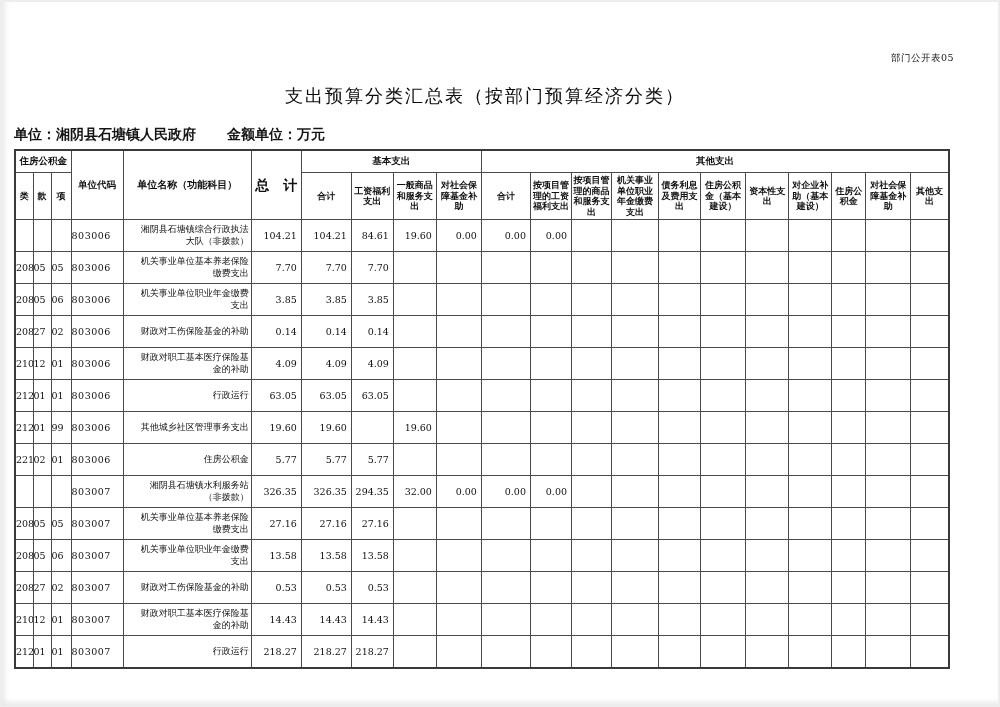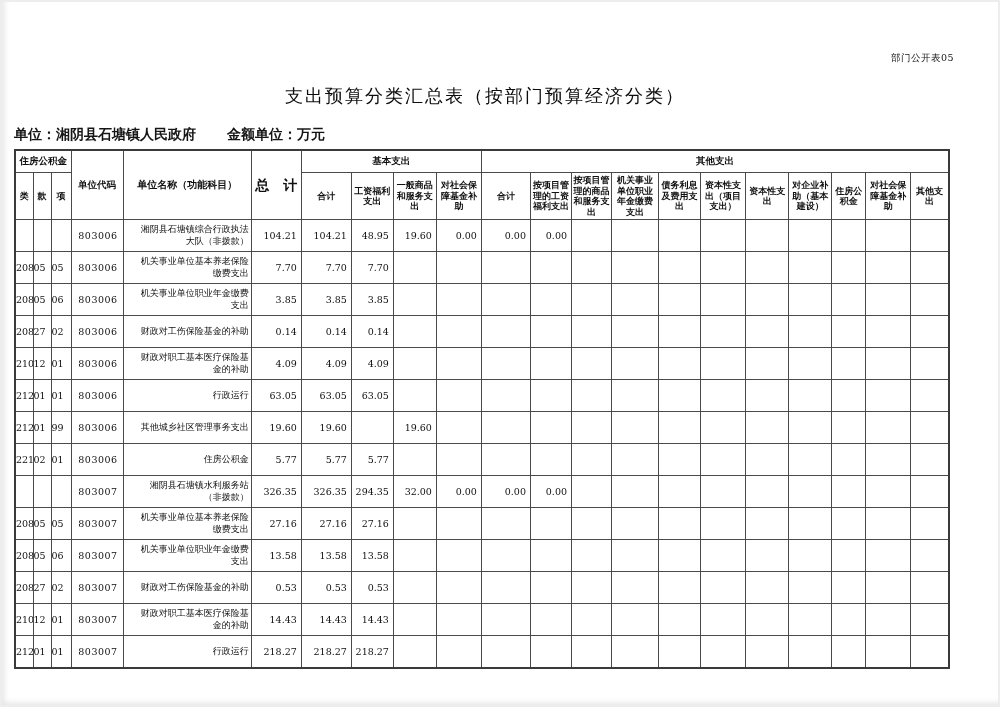--- a/index.html
+++ b/index.html
@@ -27,21 +27,21 @@
   }
   .budget th,.budget td{border:1px solid #4a4a4a;overflow:hidden;}
   .budget th{
     font-size:9px;font-weight:bold;line-height:10.5px;padding:0 1px;
     text-align:center;word-break:break-all;color:#101010;
   }
   .budget thead tr.grp th{height:21px;font-size:9.5px;}
   .budget thead tr.sub th{height:46px;}
   .budget td{height:29px;font-size:9.5px;padding:0;color:#101010;}
   td.c-center{text-align:left;}
-  td.c-code{text-align:right;padding-right:5px;letter-spacing:.5px;}
+  td.c-code{padding-right:5px;letter-spacing:.5px;}
   td.c-name{
     text-align:right;font-size:9px;line-height:11.5px;padding:1px 2px;
     text-indent:14px;word-break:break-all;
   }
   td.c-num{text-align:right;padding-right:4px;}
 </style>
 </head>
 <body>
 
 <div class="page">
@@ -94,38 +94,38 @@
         <th>项</th>
         <th>合计</th>
         <th>工资福利支出</th>
         <th>一般商品和服务支出</th>
         <th>对社会保障基金补助</th>
         <th>合计</th>
         <th>按项目管理的工资福利支出</th>
         <th>按项目管理的商品和服务支出</th>
         <th>机关事业单位职业年金缴费支出</th>
         <th>债务利息及费用支出</th>
-        <th>资本性支出（项目支出）</th>
+        <th>住房公积金（基本建设）</th>
         <th>资本性支出</th>
         <th>对企业补助（基本建设）</th>
         <th>住房公积金</th>
         <th>对社会保障基金补助</th>
         <th>其他支出</th>
       </tr>
     </thead>
     <tbody id="table-body">
         <tr>
           <td class="c-center"></td>
           <td class="c-center"></td>
           <td class="c-center"></td>
           <td class="c-code">803006</td>
           <td class="c-name">湘阴县石塘镇综合行政执法大队（非拨款）</td>
           <td class="c-num">104.21</td>
           <td class="c-num">104.21</td>
-          <td class="c-num">48.95</td>
+          <td class="c-num">84.61</td>
           <td class="c-num">19.60</td>
           <td class="c-num">0.00</td>
           <td class="c-num">0.00</td>
           <td class="c-num">0.00</td>
           <td class="c-num"></td>
           <td class="c-num"></td>
           <td class="c-num"></td>
           <td class="c-num"></td>
           <td class="c-num"></td>
           <td class="c-num"></td>

